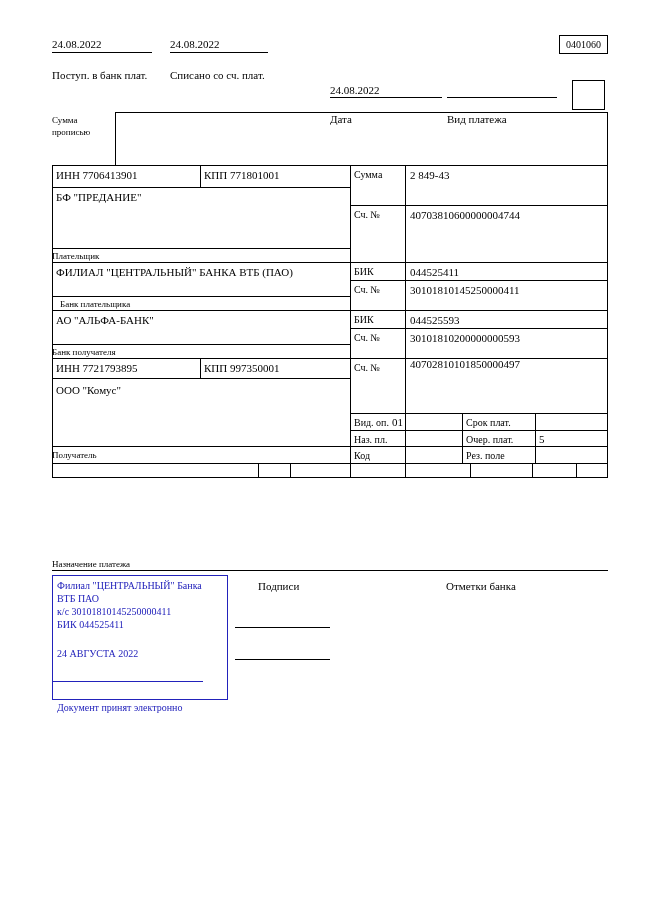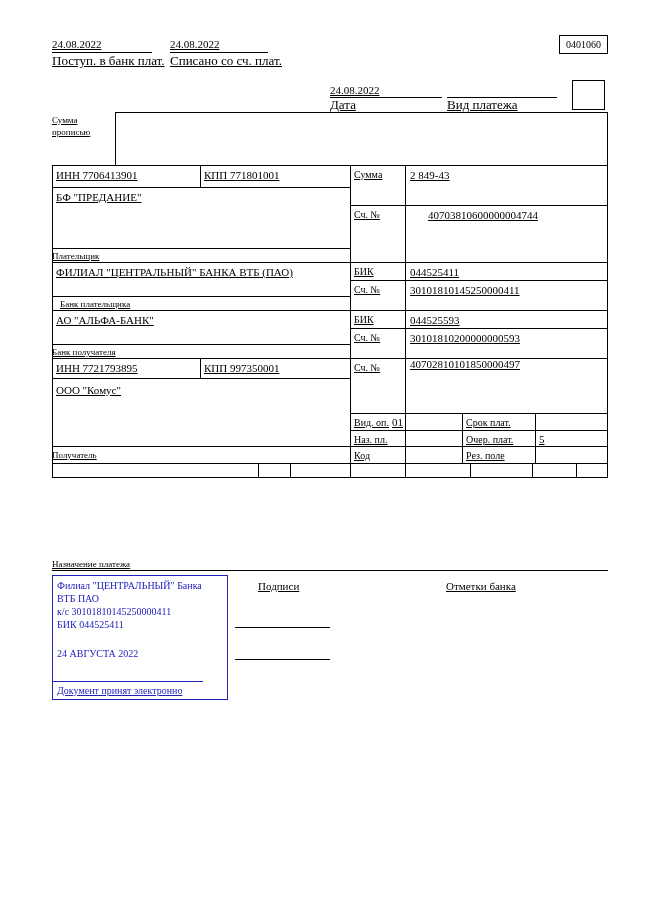--- a/index.html
+++ b/index.html
@@ -1,39 +1,39 @@
 <!DOCTYPE html>
 <html><head>
 <meta charset="utf-8">
 <style>
   * { margin:0; padding:0; box-sizing:border-box; }
   html,body { background:#fff; }
   .page {
     position:relative; width:659px; height:911px; background:#ffffff;
     font-family:"Liberation Serif", serif; color:#000; overflow:hidden;
   }
-  .abs { position:absolute; white-space:nowrap;text-decoration:underline; }
+  .abs { position:absolute; white-space:nowrap; }
   .hline { position:absolute; height:1px; background:#000; }
   .vline { position:absolute; width:1px; background:#000; }
   .t11 { font-size:11px; line-height:13px; }
   .t10 { font-size:10px; line-height:12px; }
   .t9  { font-size:9px;  line-height:10px; }
-  .t8  { font-size:13px; line-height:10px; }
+  .t8  { font-size:11px; line-height:10px;margin-top:14px; }
   .title {
     font-family:"Liberation Sans", sans-serif;
     font-size:12.5px; font-weight:bold; line-height:14px;
   }
   .box { position:absolute; border:1px solid #000; }
   .code-box { font-size:10px; text-align:center; line-height:17px; }
   .stamp {
     position:absolute; left:52px; top:575px; width:176px; height:125px;
     border:1px solid #2222bb; color:#2222bb; font-size:10px; line-height:11px;
   }
   .stamp .s-line { position:absolute; left:4px; white-space:nowrap; }
-  .stamp .s-note { border-top:1px solid currentColor; padding-top:3px; width:150px; left:0; padding-left:4px;text-decoration:underline; }
+  .stamp .s-note { border-top:1px solid currentColor; padding-top:20px; width:150px; left:0; padding-left:4px; }
 </style>
 </head>
 <body>
 
 <div class="page">
 
   <div class="abs t11" style="left:52px;top:38px">24.08.2022</div>
   <div class="hline" style="left:52px;top:52px;width:100px"></div>
   <div class="abs t8" style="left:52px;top:56px">Поступ. в банк плат.</div>
 
@@ -86,21 +86,21 @@
   <div class="vline" style="left:470px;top:463px;height:14px"></div>
   <div class="vline" style="left:532px;top:463px;height:14px"></div>
   <div class="vline" style="left:576px;top:463px;height:14px"></div>
 
   <div class="abs t11" style="left:56px;top:169px">ИНН 7706413901</div>
   <div class="abs t11" style="left:204px;top:169px">КПП 771801001</div>
   <div class="abs t10" style="left:354px;top:169px">Сумма</div>
   <div class="abs t11" style="left:410px;top:169px">2 849-43</div>
   <div class="abs t11" style="left:56px;top:191px">БФ "ПРЕДАНИЕ"</div>
   <div class="abs t10" style="left:354px;top:209px">Сч. №</div>
-  <div class="abs t11" style="left:428px;top:209px">40703810600000004744</div>
+  <div class="abs t11" style="left:410px;top:209px">40703810600000004744</div>
   <div class="abs t9" style="left:52px;top:251px">Плательщик</div>
 
   <div class="abs t11" style="left:56px;top:266px">ФИЛИАЛ "ЦЕНТРАЛЬНЫЙ" БАНКА ВТБ (ПАО)</div>
   <div class="abs t10" style="left:354px;top:266px">БИК</div>
   <div class="abs t11" style="left:410px;top:266px">044525411</div>
   <div class="abs t10" style="left:354px;top:284px">Сч. №</div>
   <div class="abs t11" style="left:410px;top:284px">30101810145250000411</div>
   <div class="abs t9" style="left:60px;top:299px">Банк плательщика</div>
 
   <div class="abs t11" style="left:56px;top:314px">АО "АЛЬФА-БАНК"</div>

